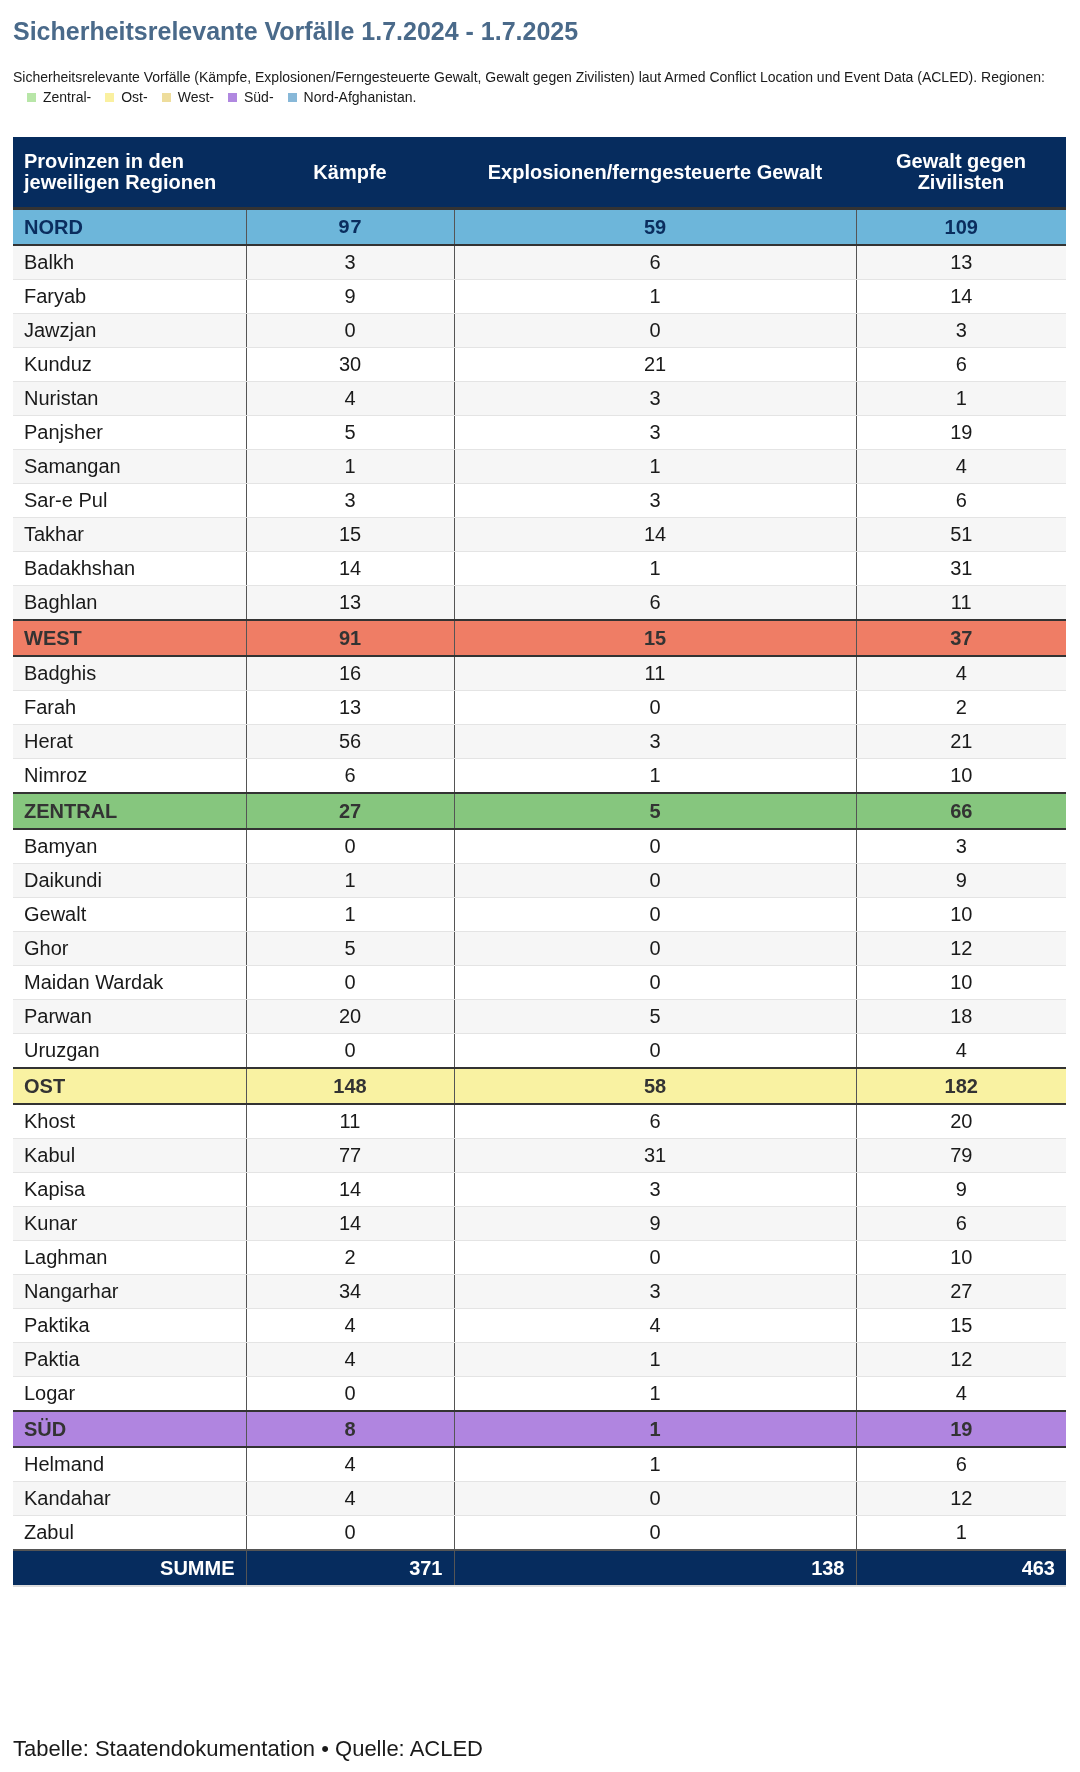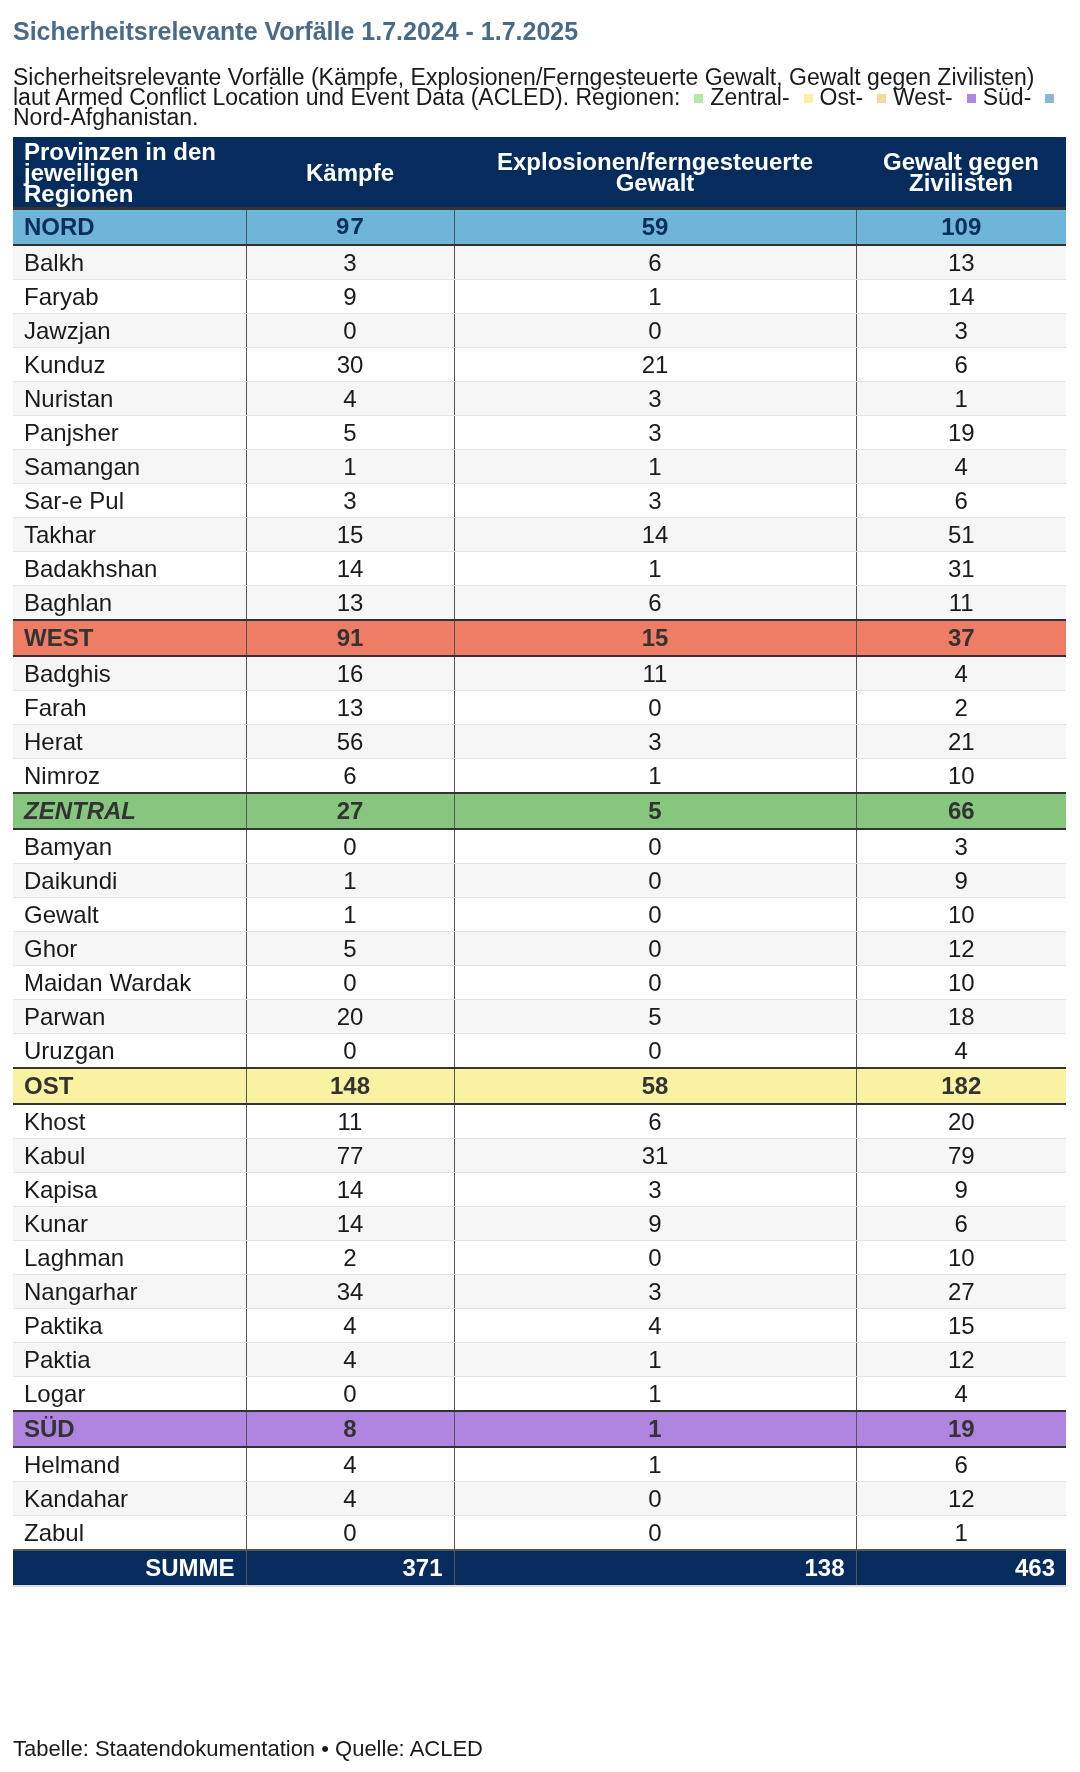--- a/index.html
+++ b/index.html
@@ -7,30 +7,30 @@
       width: 1080px; height: 1772px; overflow: hidden;
       font-family: "Liberation Sans", sans-serif; color: #1a1a1a;
       position: relative;
     }
     .title {
       position: absolute; left: 13px; top: 17px;
       font-size: 25px; font-weight: bold; color: #4a6a8a; margin: 0;
     }
     .desc {
       position: absolute; left: 13px; top: 67px; width: 1050px;
-      font-size: 23px; line-height: 20px; color: #1a1a1a; margin: 0;
+      font-size: 14px; line-height: 20px; color: #1a1a1a; margin: 0;
     }
     .swatch {
       display: inline-block; width: 9px; height: 9px; margin: 0 7px 1px 14px;
       vertical-align: middle;
     }
     table {
       position: absolute; left: 13px; top: 137px; width: 1053px;
       border-collapse: collapse; table-layout: fixed;
-      font-size: 24px;
+      font-size: 20px;
     }
     col.c1 { width: 233px; }
     col.c2 { width: 208px; }
     col.c3 { width: 402px; }
     col.c4 { width: 210px; }
     thead th {
       background: #062c5e; color: #ffffff; font-weight: bold;
       height: 70px; padding: 0 11px; vertical-align: middle;
       line-height: 21px; border-bottom: 3px solid #333333;
     }
@@ -177,21 +177,21 @@
         <td>3</td>
         <td>21</td>
       </tr>
       <tr>
         <td>Nimroz</td>
         <td>6</td>
         <td>1</td>
         <td>10</td>
       </tr>
       <tr class="group zentral" style="background: rgb(134, 198, 126);">
-        <td style="background: rgb(134, 198, 126); font-style: italic;">ZENTRAL</td>
+        <td style="background: rgb(134, 198, 126);">ZENTRAL</td>
         <td style="background: rgb(134, 198, 126);">27</td>
         <td style="background: rgb(134, 198, 126);">5</td>
         <td style="background: rgb(134, 198, 126);">66</td>
       </tr>
       <tr>
         <td>Bamyan</td>
         <td>0</td>
         <td>0</td>
         <td>3</td>
       </tr>

